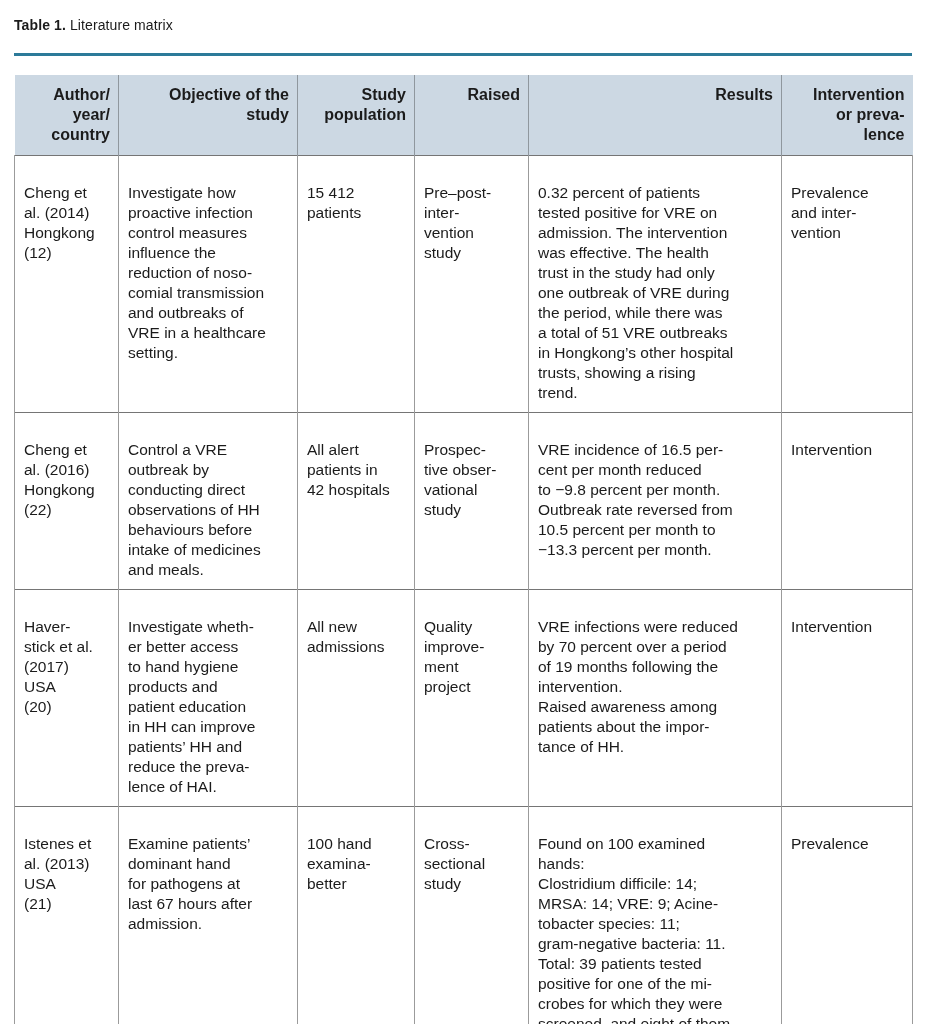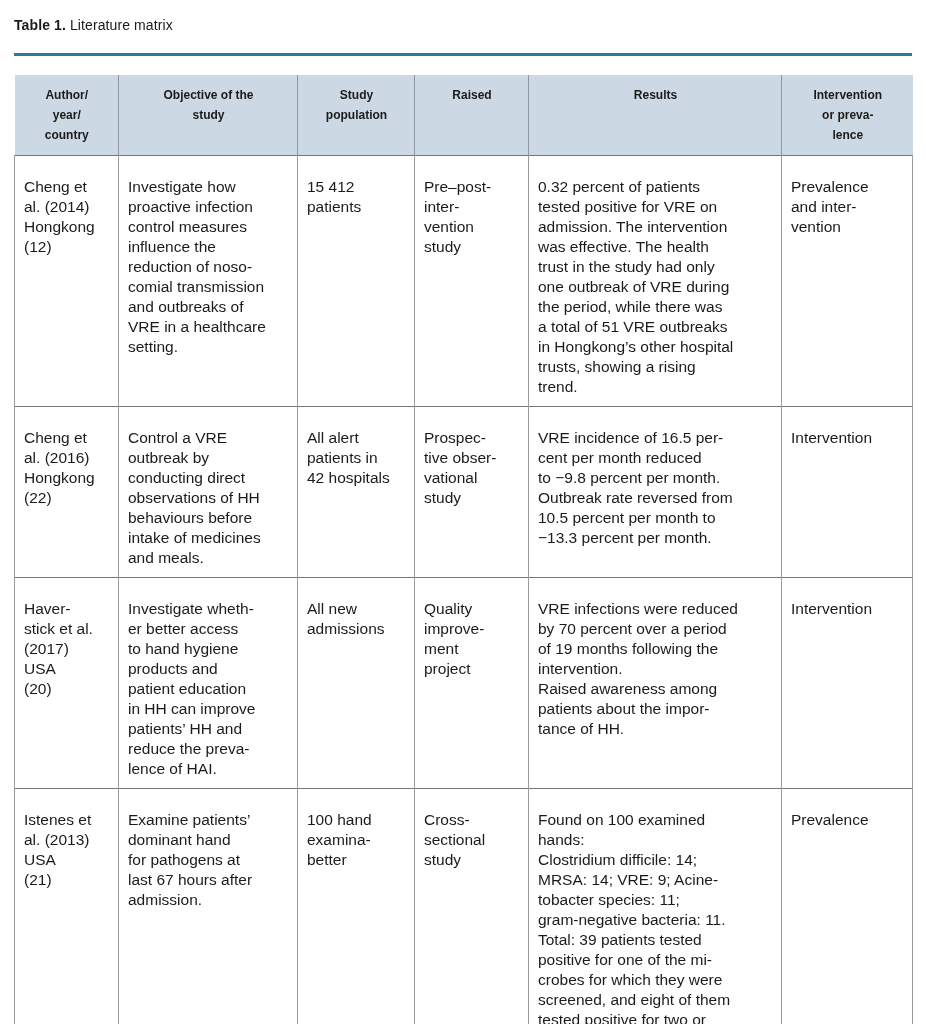--- a/index.html
+++ b/index.html
@@ -36,35 +36,35 @@
   col.c-author      { width: 104px; }
   col.c-objective   { width: 179px; }
   col.c-population  { width: 117px; }
   col.c-design      { width: 114px; }
   col.c-results     { width: 253px; }
   col.c-intervention{ width: 131px; }
 
   .lit-matrix th {
     background: #ccd8e3;
     font-weight: 700;
-    font-size: 12px;
+    font-size: 16px;
     line-height: 20px;
-    text-align: center;
+    text-align: right;
     vertical-align: top;
     padding: 10px 8px 10px 9px;
     white-space: pre-line;
     border-left: 1px solid #8f979e;
   }
   .lit-matrix th:first-child { border-left: none; }
 
   .lit-matrix td {
     font-size: 15.5px;
     line-height: 20px;
     vertical-align: top;
-    padding: 21px 8px 9px 9px;
+    padding: 27px 8px 9px 9px;
     white-space: pre-line;
     border-left: 1px solid #9b9b9b;
     border-right: 1px solid #9b9b9b;
   }
   .lit-matrix td + td { border-left: 1px solid #9b9b9b; }
 
   .lit-matrix tbody tr { border-top: 1px solid #757575; }
   .lit-matrix tbody tr.row-partial td { height: 40px; padding: 0 8px; }
 </style>
 </head>

